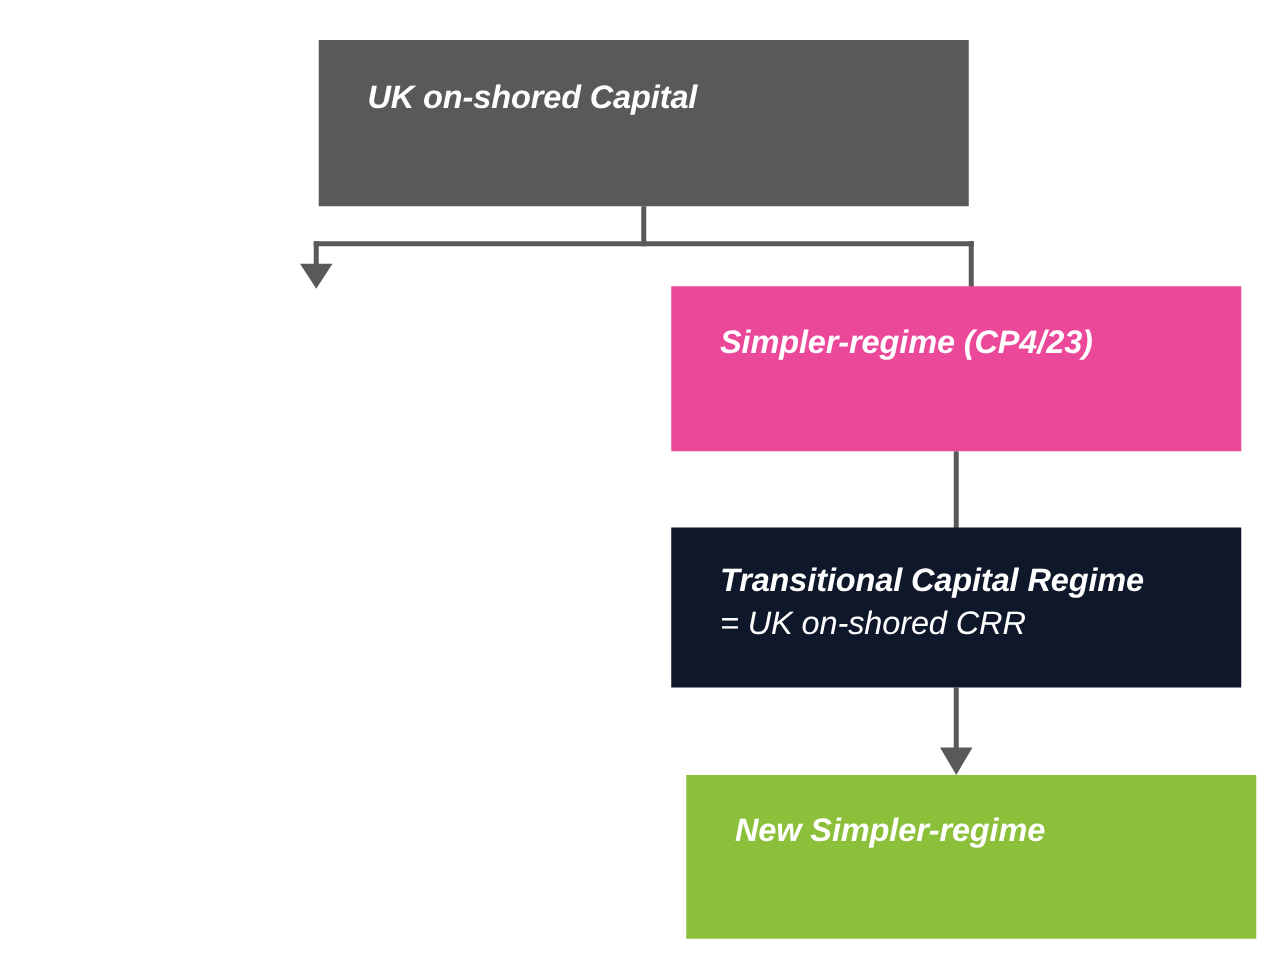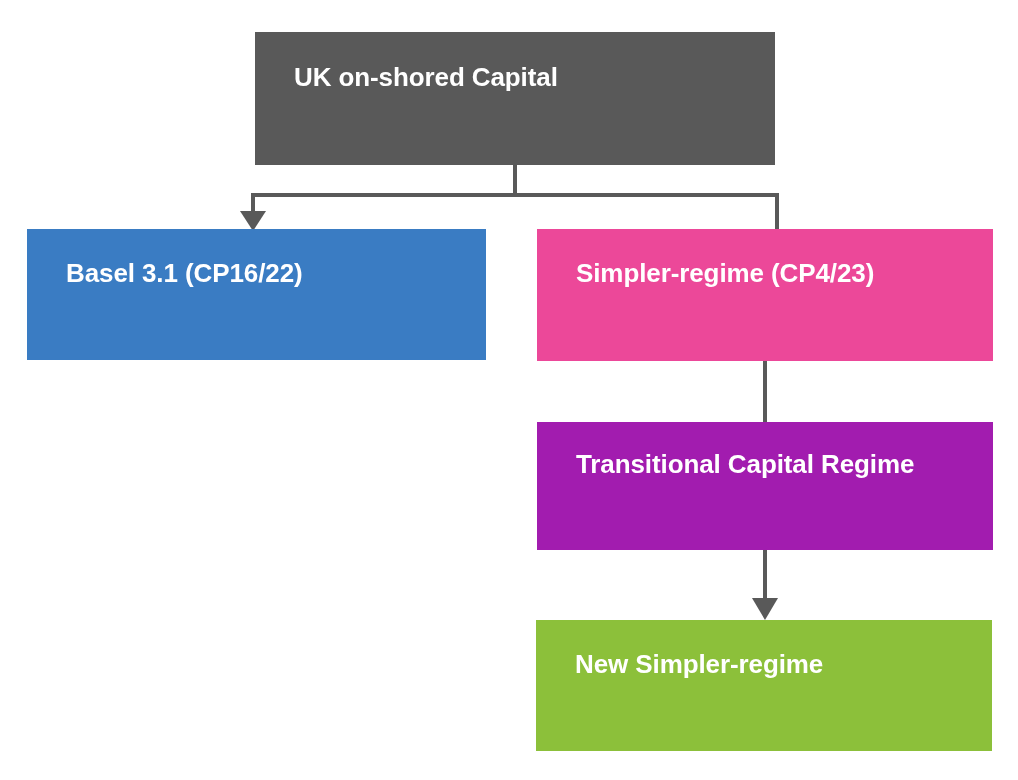--- a/index.html
+++ b/index.html
@@ -9,20 +9,21 @@
   }
   body {
     font-family: "Liberation Sans", sans-serif;
   }
   #canvas {
     position: relative;
     width: 1018px;
     height: 776px;
     background: #ffffff;
     overflow: hidden;
+    font-style: italic;
   }
   .node {
     position: absolute;
     box-sizing: border-box;
     z-index: 2;
   }
   .node-text {
     position: absolute;
     left: 39px;
     right: 20px;
@@ -68,37 +69,37 @@
     top: 28px;
     font-size: 26px;
     font-weight: bold;
   }
   
   #node-transitional {
     left: 537px;
     top: 422px;
     width: 456px;
     height: 128px;
-    background: #a21caf;
+    background: #0f172a;
   }
   #node-transitional .node-text {
     top: 26px;
     font-size: 26px;
   }
   #node-transitional .line-bold {
     font-weight: bold;
     display: block;
   }
   #node-transitional .line-regular {
     font-weight: normal;
     display: block;
   }
   
   #node-newsimpler {
-    left: 536px;
+    left: 549px;
     top: 620px;
     width: 456px;
     height: 131px;
     background: #8cc03a;
     padding-left: 36px;
   }
   #node-newsimpler .node-text {
     top: 28px;
     font-size: 26px;
     font-weight: bold;
@@ -185,31 +186,29 @@
   <div class="conn" id="conn-simpler-transitional"></div>
   <div class="conn" id="conn-transitional-new"></div>
   <div class="conn-arrow" id="arrow-to-newsimpler"></div>
 
   <div class="node" id="node-root">
     <div class="node-text">
       <span>UK on-shored Capital</span><br>
     </div>
   </div>
 
-  <div class="node" id="node-basel">
-    <div class="node-text">Basel 3.1 (CP16/22)</div>
-  </div>
 
   <div class="node" id="node-simpler">
     <div class="node-text">Simpler-regime (CP4/23)</div>
   </div>
 
   <div class="node" id="node-transitional">
     <div class="node-text">
       <span class="line-bold">Transitional Capital Regime</span>
+      <span class="line-regular">= UK on-shored CRR</span>
     </div>
   </div>
 
   <div class="node" id="node-newsimpler">
     <div class="node-text">New Simpler-regime</div>
   </div>
 
 </div>
 
 </body></html>

